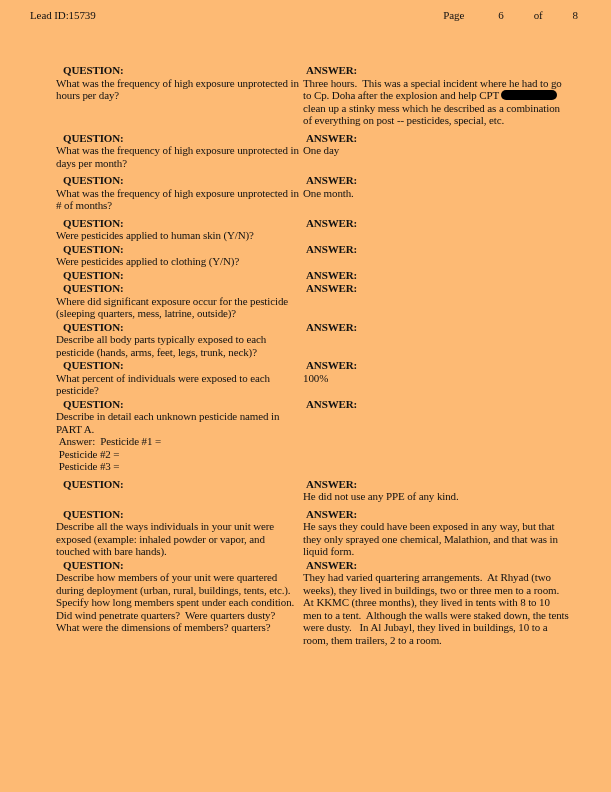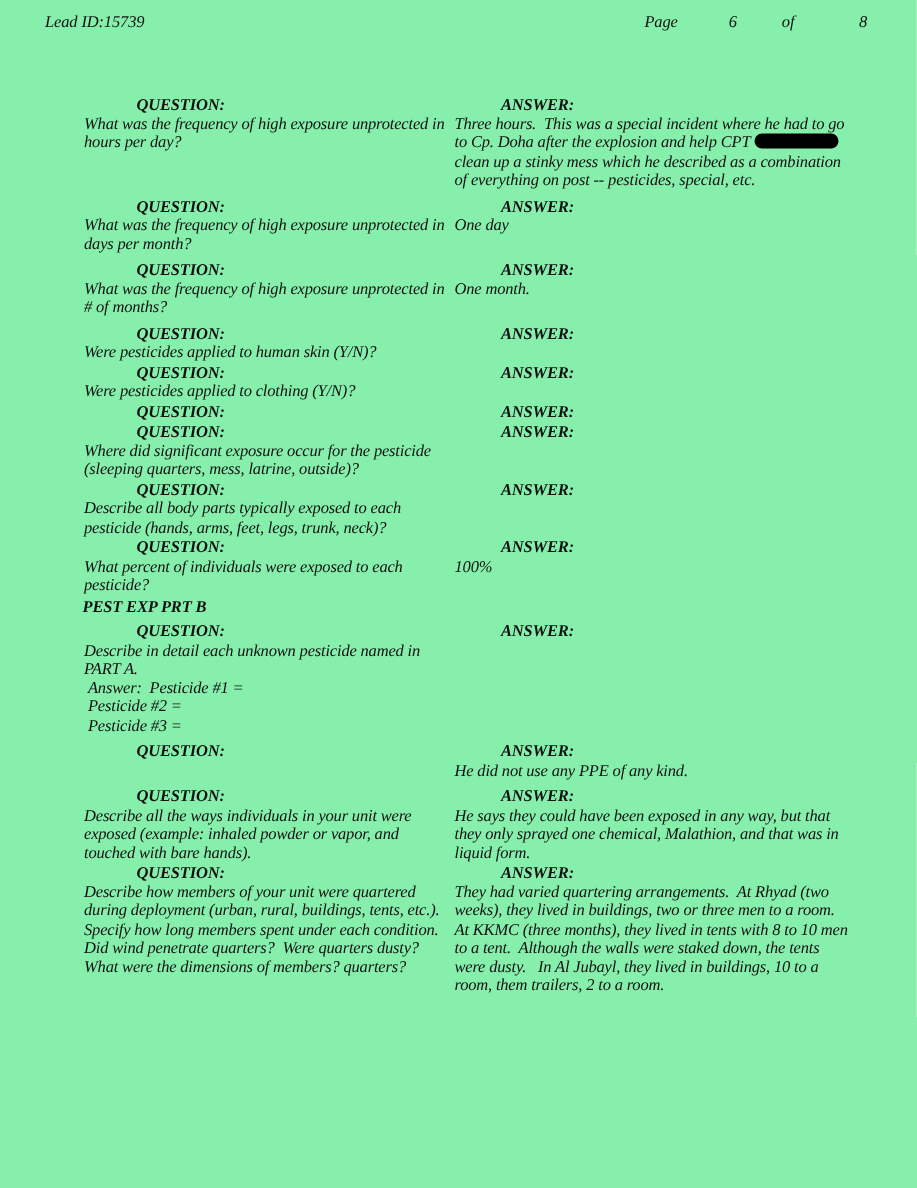--- a/index.html
+++ b/index.html
@@ -4,56 +4,54 @@
 <style>
   html, body { margin: 0; padding: 0; }
   body {
     width: 611px; height: 792px;
     background: #f4f4f2;
     font-family: "Liberation Serif", "DejaVu Serif", serif;
   }
   .page {
     position: relative;
     width: 611px; height: 792px;
-    background: #86efac;
+    background: #fdba74;
     color: #111;
     overflow: hidden;
-    font-style: italic;
   }
   .page-header {
     display: flex;
     justify-content: space-between;
     align-items: baseline;
     padding: 9px 33px 0 30px;
     font-size: 11px;
     letter-spacing: -0.1px;
   }
   .page-num { display: inline-flex; gap: 26px; }
   .page-num span { display: inline-block; }
   .page-num .w1 { margin-right: 8px; }
   .page-num .w2 { margin-right: 4px; }
-  .page-num .w3 { margin-right: 17px; }
+  .page-num .w3 { margin-right: 4px; }
   .content {
     padding: 43px 42px 0 56px;
     font-size: 11px;
     line-height: 12.5px;
     letter-spacing: -0.12px;
   }
   .qa-row {
     display: grid;
     grid-template-columns: 247px 1fr;
     column-gap: 0px;
     margin-bottom: 5px;
   }
   .qa-row.tight { margin-bottom: 1px; }
   .lbl {
     font-weight: 700;
     padding-left: 7px;
     white-space: nowrap;
-    margin-left: 28px;
   }
   .a-cell .lbl { padding-left: 3px; }
   .q-cell { padding-right: 4px; }
   .a-cell { padding-left: 0px; }
   .txt { white-space: pre-wrap; }
   .section-heading {
     font-weight: 700;
     margin: 2px 0 4px -1px;
     font-size: 11px;
   }
@@ -175,21 +173,20 @@
       <div class="q-cell">
         <div class="lbl">QUESTION:</div>
         <div class="txt">What percent of individuals were exposed to each pesticide?</div>
       </div>
       <div class="a-cell">
         <div class="lbl">ANSWER:</div>
         <div class="txt">100%</div>
       </div>
     </div>
 
-    <div class="section-heading">PEST EXP PRT B</div>
 
     <div class="qa-row">
       <div class="q-cell">
         <div class="lbl">QUESTION:</div>
         <div class="txt">Describe in detail each unknown pesticide named in PART A.
  Answer:  Pesticide #1 =
  Pesticide #2 =
  Pesticide #3 =</div>
       </div>
       <div class="a-cell">

